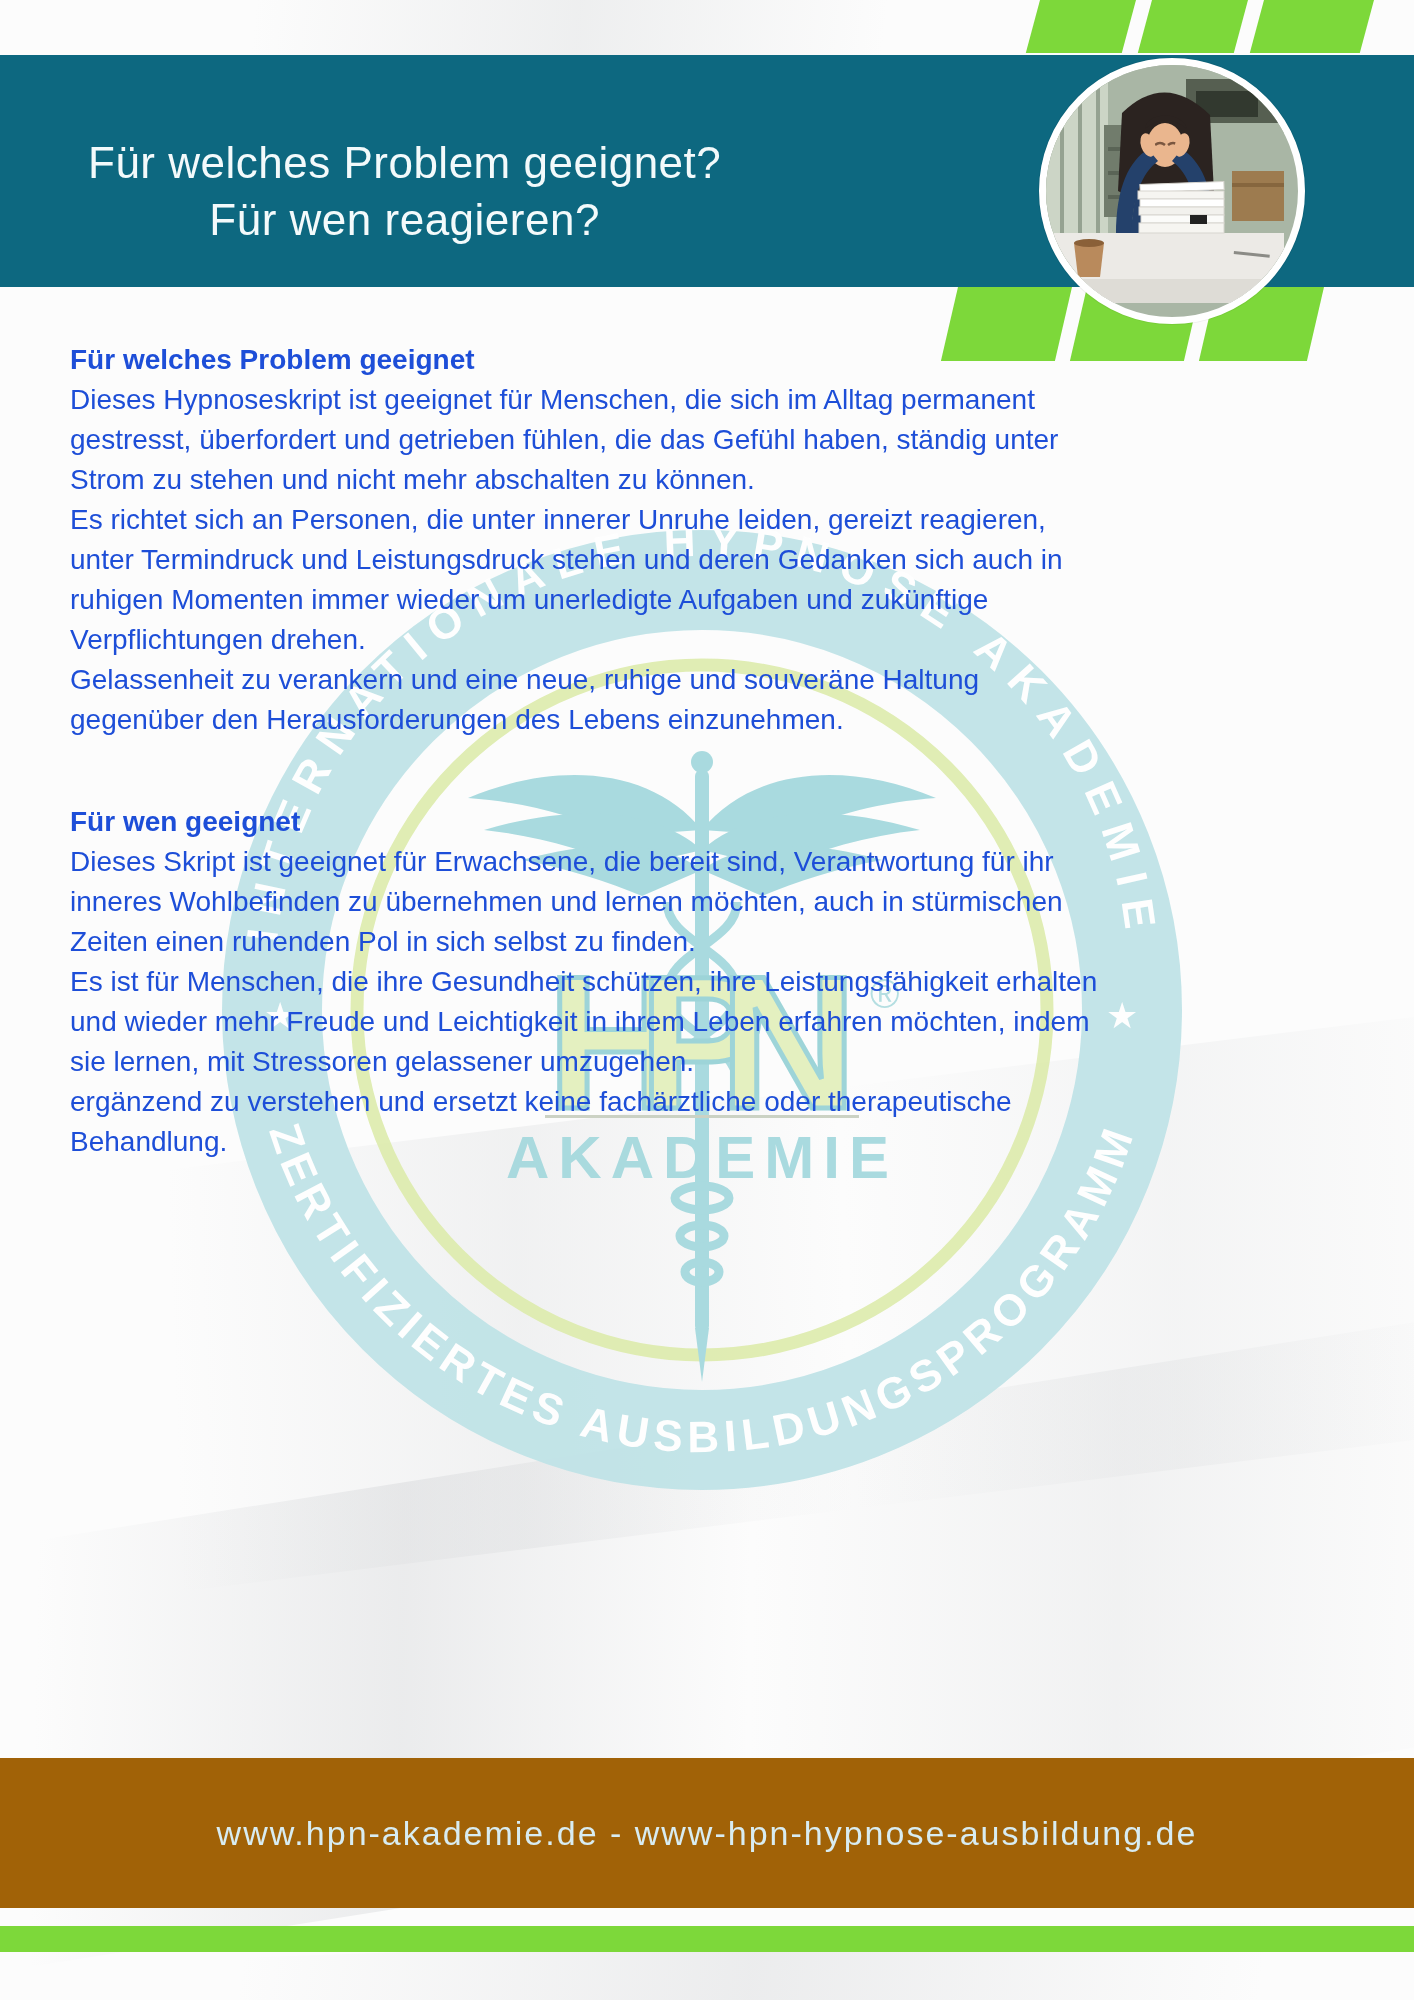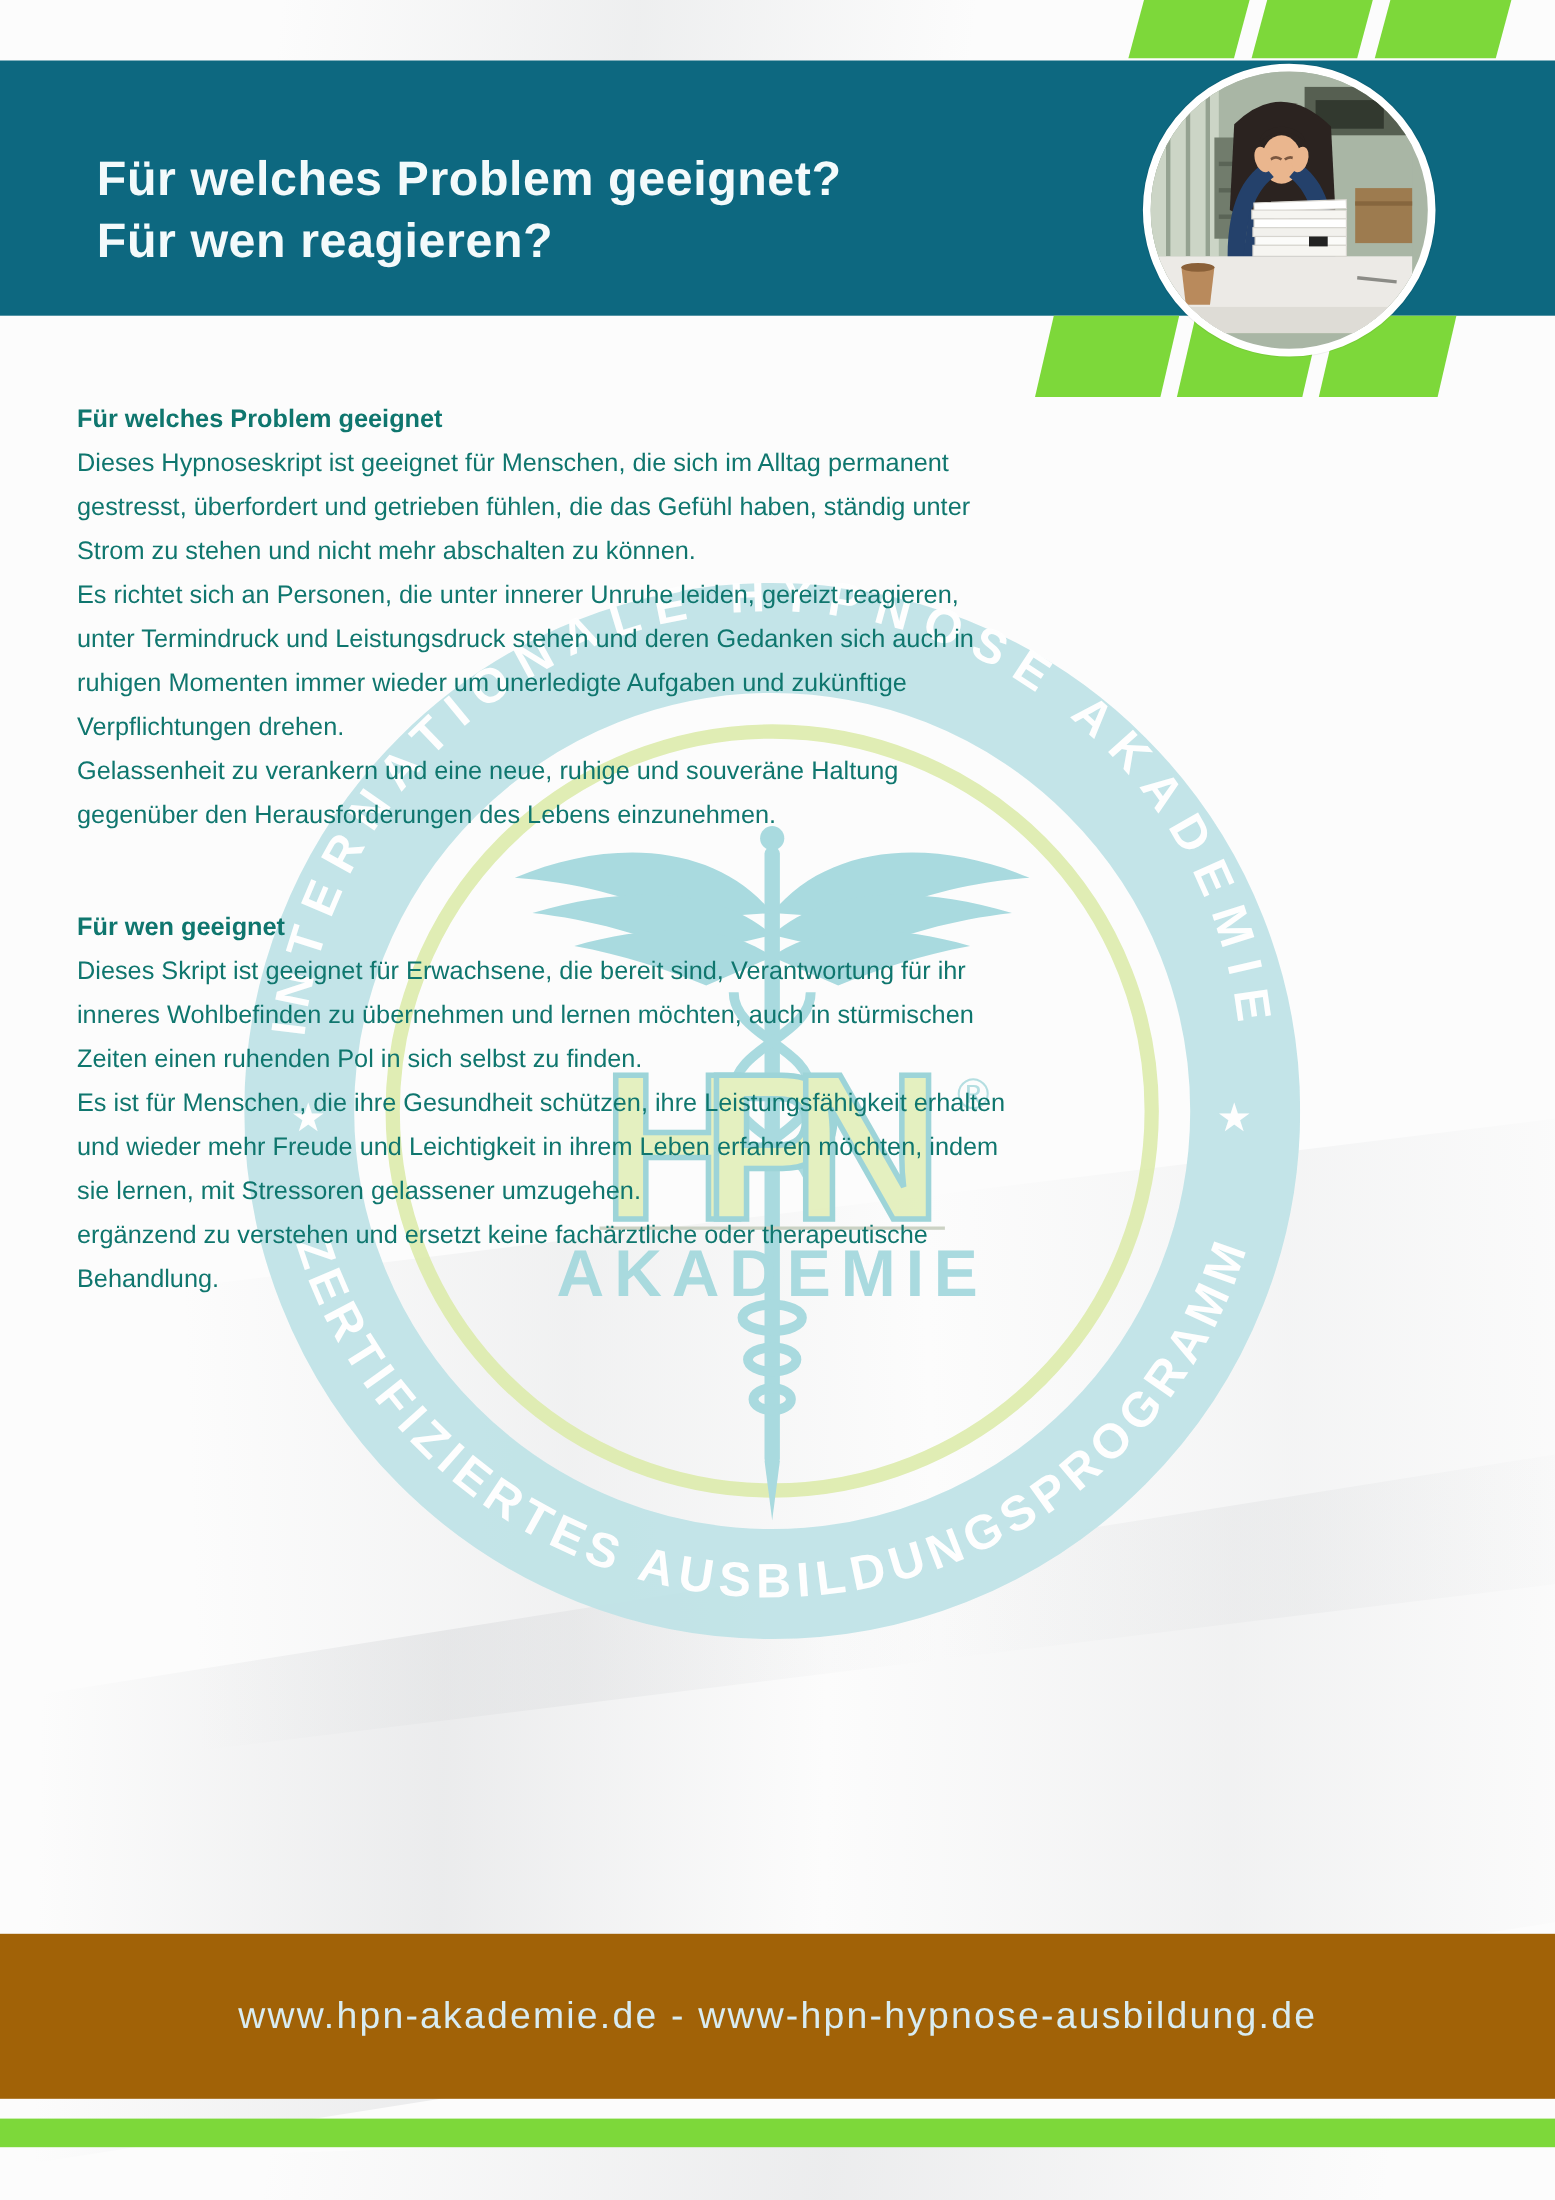--- a/index.html
+++ b/index.html
@@ -13,39 +13,39 @@
   .silk2{left:-200px;top:1100px;width:1900px;height:420px;transform:rotate(-7deg);
          background:linear-gradient(95deg,transparent 20%,rgba(210,212,214,.28) 38%,transparent 55%,rgba(214,216,218,.22) 72%,transparent 88%);}
   .silk3{left:-250px;top:1430px;width:2000px;height:420px;transform:rotate(-9deg);
          background:linear-gradient(100deg,transparent 15%,rgba(203,205,208,.35) 33%,transparent 50%,rgba(208,210,212,.25) 68%,transparent 85%);}
   .silk4{left:-100px;top:1940px;width:1700px;height:90px;transform:rotate(-2deg);
          background:linear-gradient(100deg,transparent 20%,rgba(205,207,210,.35) 50%,transparent 80%);}
 
   
   .teal-band{position:absolute;left:0;top:55px;width:1414px;height:232px;background:#0d6880;}
   .header-title{position:absolute;left:88px;top:134px;z-index:6;color:#f3fafb;
-        font-size:44px;font-weight:bold;line-height:57px;letter-spacing:.5px;white-space:nowrap;}
+        font-size:44px;font-weight:normal;line-height:57px;letter-spacing:.5px;white-space:nowrap;text-align:center;}
 
   .stripe{position:absolute;background:#7dd83a;transform:skewX(-15deg);transform-origin:0 0;}
   .top-stripes .stripe{top:0;height:53px;}
   .ts1{left:1040px;width:96px;} .ts2{left:1152px;width:96px;} .ts3{left:1264px;width:110px;}
   .mid-stripes .stripe{top:287px;height:74px;transform:skewX(-13deg);}
   .ms1{left:958px;width:114px;} .ms2{left:1087px;width:114px;} .ms3{left:1216px;width:108px;}
 
   .photo{position:absolute;left:1039px;top:58px;width:252px;height:252px;border-radius:50%;
          border:7px solid #ffffff;overflow:hidden;z-index:7;background:#a9b6a5;
          box-shadow:0 0 0 1px rgba(0,0,0,.05);}
   .photo svg{display:block;}
 
   
   .watermark{position:absolute;left:222px;top:530px;width:960px;height:960px;z-index:1;opacity:.92;}
 
   
-  .content{position:absolute;left:70px;top:360px;width:1290px;z-index:3;
-           font-size:23px;line-height:40px;color:#0f766e;}
+  .content{position:absolute;left:70px;top:340px;width:1290px;z-index:3;
+           font-size:28px;line-height:40px;color:#1d4ed8;}
   .content .h{font-weight:bold;}
   .content .gap{height:62px;}
   .ln{white-space:nowrap;}
 
   
   .footer{position:absolute;left:0;top:1758px;width:1414px;height:150px;background:#a16207;z-index:5;
           display:flex;align-items:center;justify-content:center;}
   .footer-url{color:#d8ecf1;font-size:34px;letter-spacing:2px;font-weight:400;white-space:nowrap;}
   .green-band{position:absolute;left:0;top:1926px;width:1414px;height:26px;background:#7dd83a;z-index:5;}
 </style>

